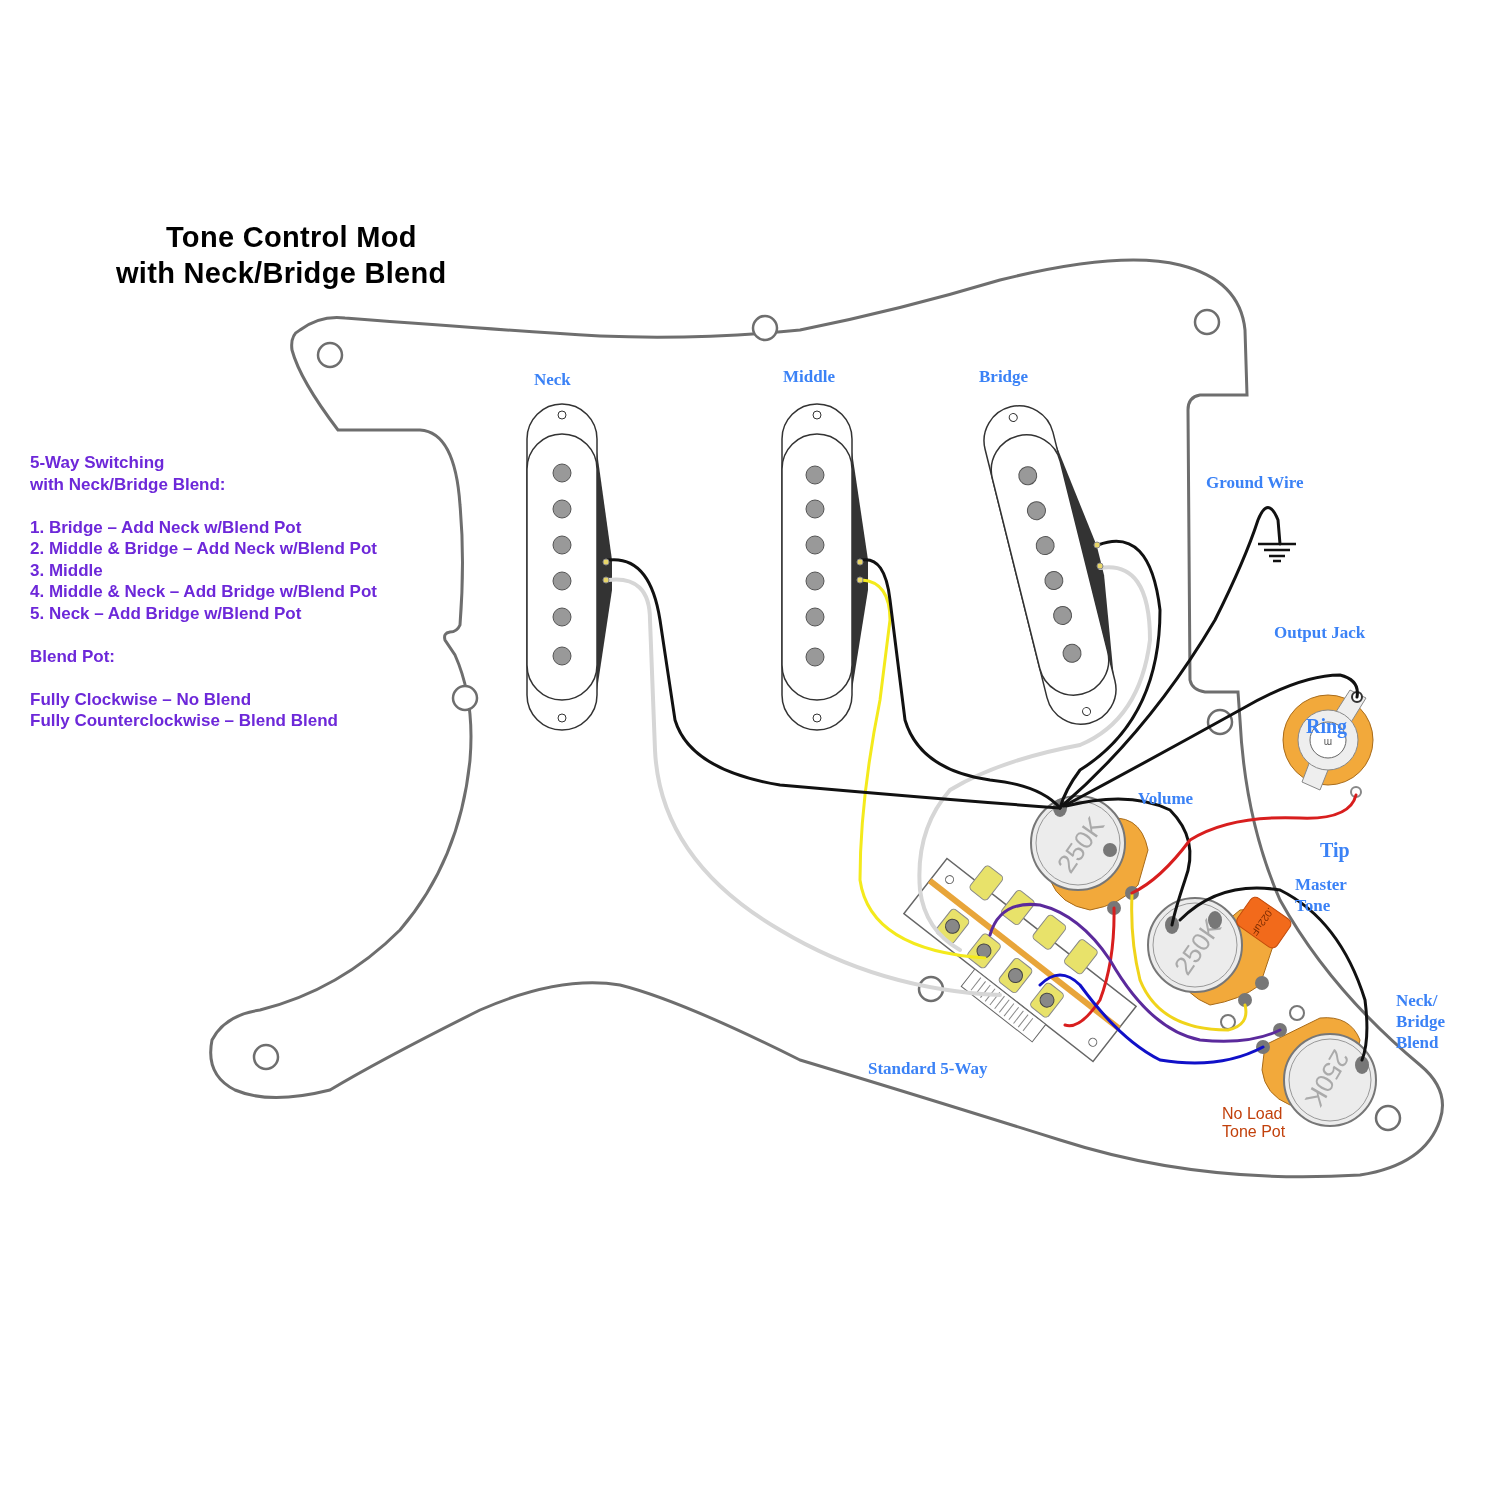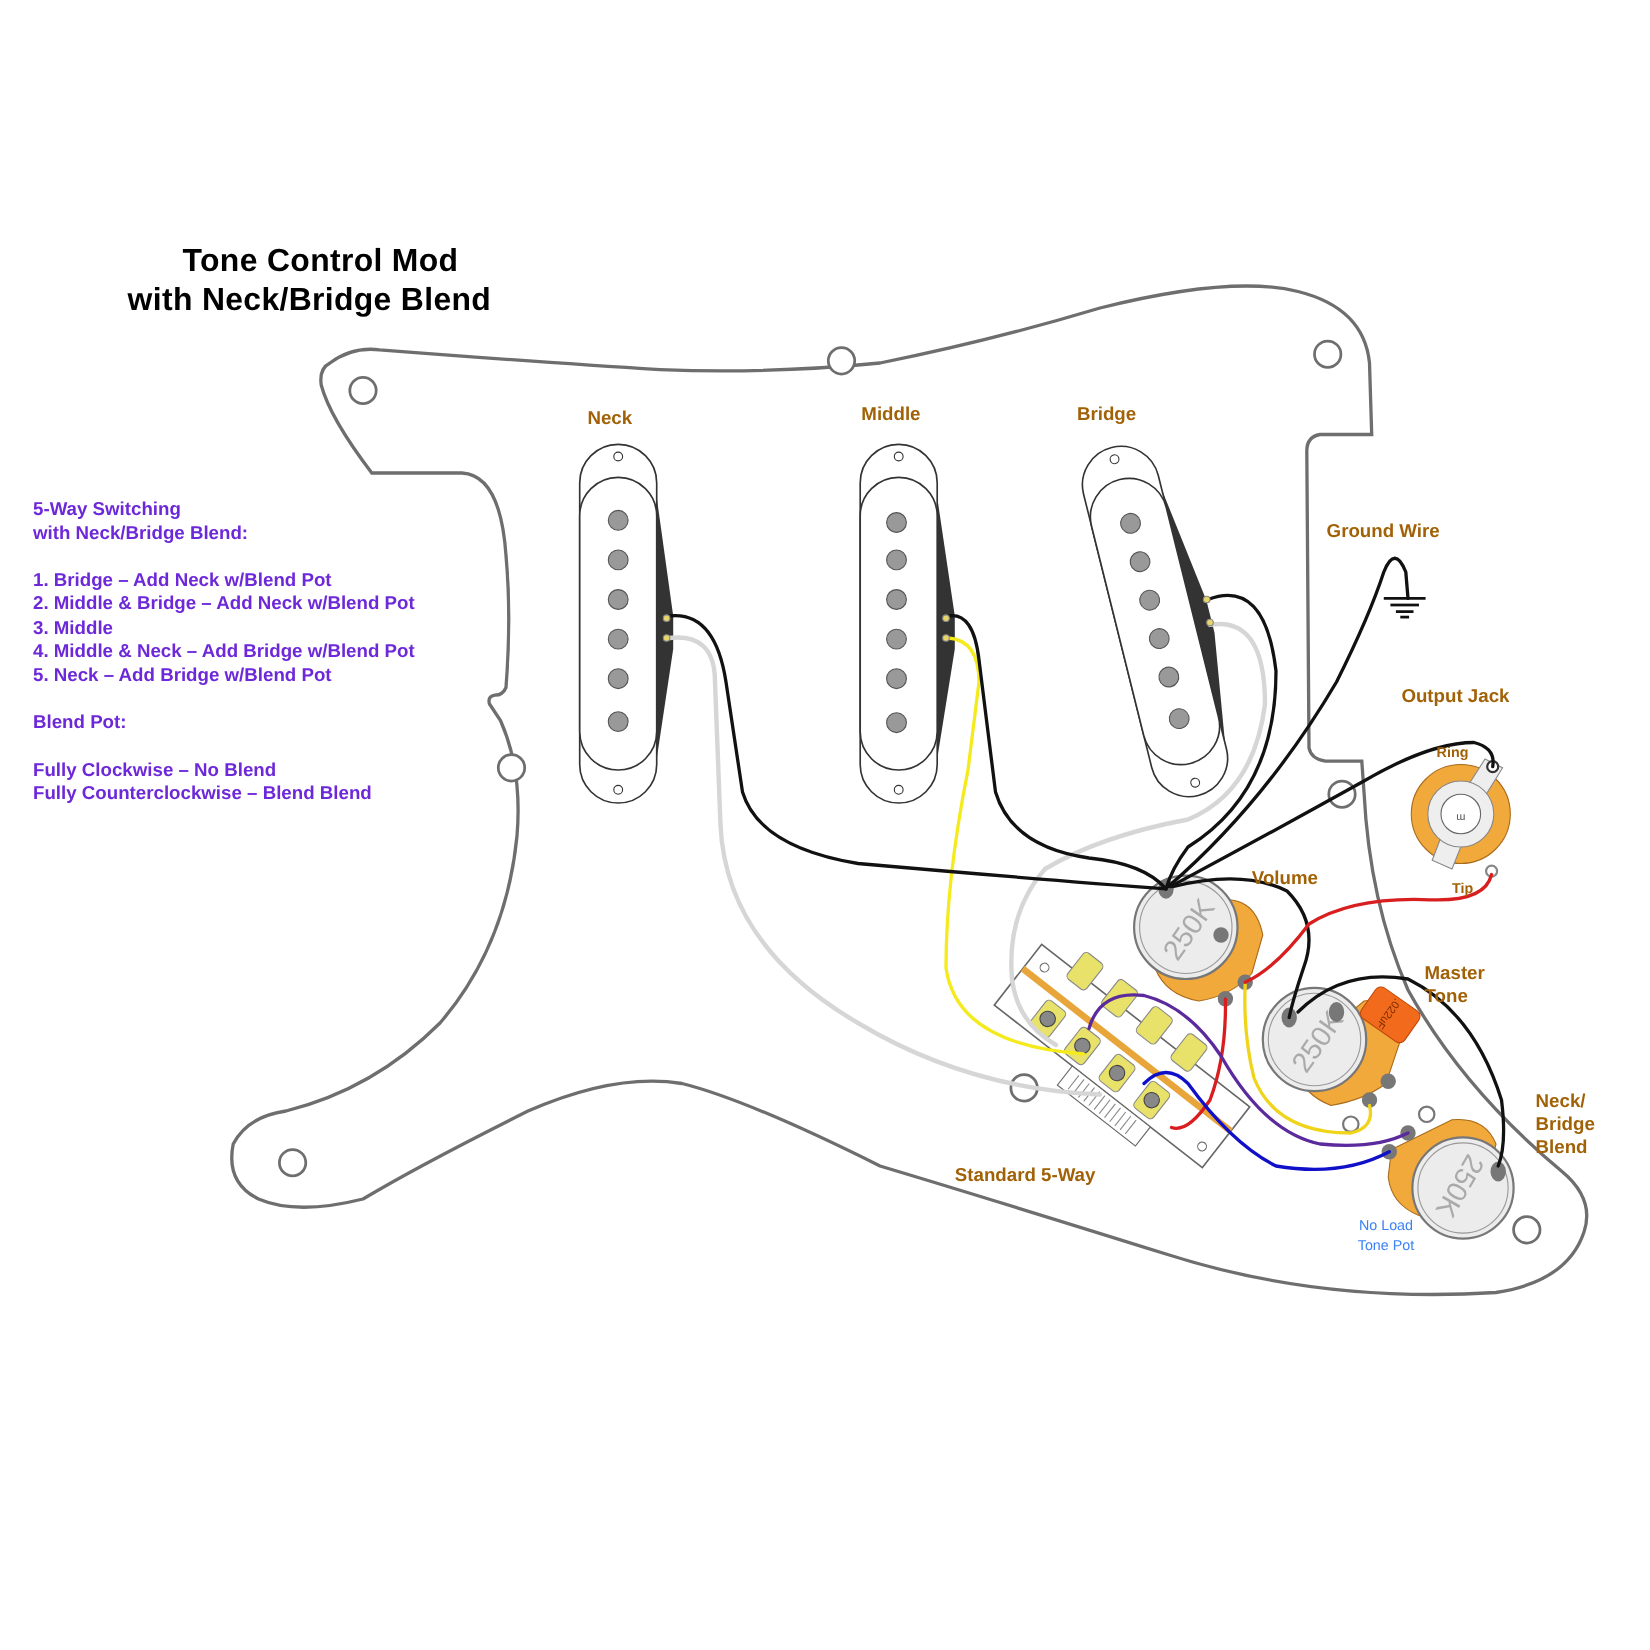--- a/index.html
+++ b/index.html
@@ -1,24 +1,24 @@
 <!DOCTYPE html>
 <html><head>
 <meta charset="utf-8">
 <style>
   html, body { margin:0; padding:0; background:#ffffff; }
   body { width:1500px; height:1500px; position:relative; overflow:hidden; font-family:"Liberation Sans", sans-serif; }
   #diagram { position:absolute; left:0; top:0; width:1500px; height:1500px; }
   .title { position:absolute; font-weight:bold; font-size:29px; color:#000; line-height:36px; letter-spacing:0.3px; }
   .notes { position:absolute; left:30px; top:452px; font-weight:bold; font-size:17px; line-height:21.5px; color:#6d28d9; }
   .notes div { white-space:nowrap; min-height:21.5px; }
-  .lbl { position:absolute; font-weight:bold; font-size:17px; color:#a16207; white-space:nowrap; line-height:21px; }
-  .lbl.sm { font-size:13px; }
+  .lbl { position:absolute; font-weight:bold; font-size:17px; color:#3b82f6; white-space:nowrap; line-height:21px;font-family:Liberation Serif, serif; }
+  .lbl.sm { font-size:20px;margin-top:43px; }
   .lbl.center { }
-  .small-note { position:absolute; font-size:13px; color:#3b82f6; line-height:18px; text-align:center; }
+  .small-note { position:absolute; font-size:16px; color:#c2410c; line-height:18px; }
 </style>
 </head>
 <body>
 
 <svg id="diagram" viewBox="0 0 1500 1500" xmlns="http://www.w3.org/2000/svg">
 
   <path d="M 300 330 Q 320 315 345 318 Q 500 330 600 336 Q 700 340 800 330 Q 900 310 1000 280 Q 1120 250 1180 265 Q 1240 280 1245 330 L 1247 395 L 1200 395 Q 1188 397 1188 410 L 1190 680 Q 1192 690 1205 692 L 1238 692 L 1240 720 Q 1245 820 1280 900 Q 1330 990 1420 1065 Q 1450 1090 1440 1120 Q 1425 1165 1360 1175 Q 1200 1185 1060 1140 Q 900 1090 800 1060 Q 680 1000 620 985 Q 560 975 480 1010 Q 380 1060 330 1090 Q 270 1105 235 1090 Q 205 1075 212 1040 Q 225 1015 260 1010 Q 340 990 400 930 Q 460 860 470 760 Q 475 700 455 655 L 445 640 Q 443 633 450 632 Q 457 632 460 625 Q 465 560 460 505 Q 455 432 420 430 L 338 430 Q 300 380 292 350 Q 290 335 300 330 Z" fill="#ffffff" stroke="#6e6e6e" stroke-width="3"></path>
 
   <g fill="#fff" stroke="#6e6e6e" stroke-width="2.5">
     <circle cx="330" cy="355" r="12"></circle>

